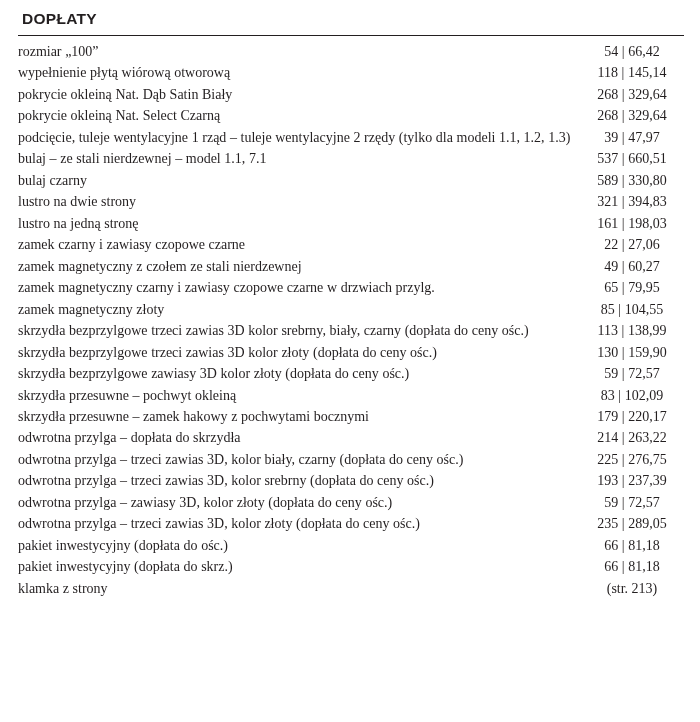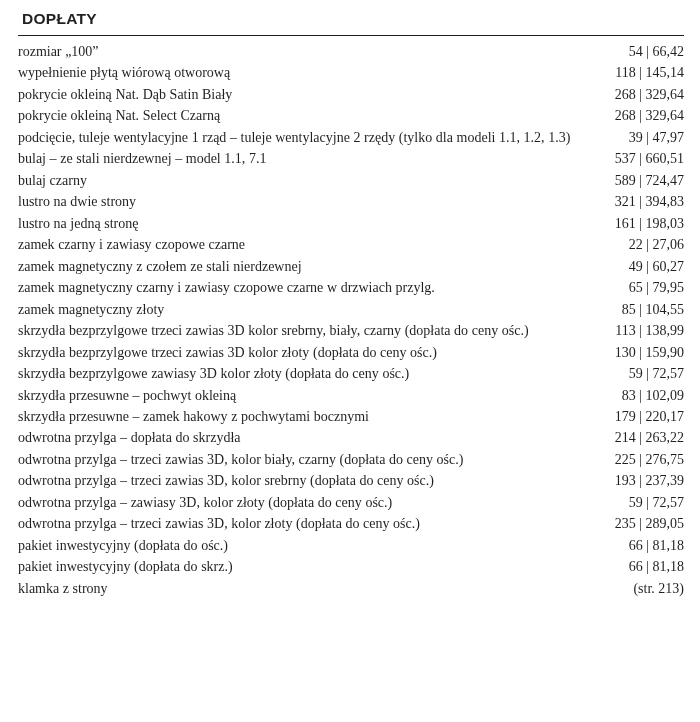--- a/index.html
+++ b/index.html
@@ -49,21 +49,21 @@
     line-height: 1.32;
   }
   td.label {
     padding-left: 4px;
     padding-right: 8px;
     text-align: left;
     word-spacing: 0.1px;
   }
   td.value {
     width: 104px;
-    text-align: right;
+    text-align: center;
     padding-right: 2px;
     white-space: nowrap;
   }
 </style>
 </head>
 <body>
 
 <div class="page">
 
   <div class="title-row">
@@ -92,21 +92,21 @@
       <tr>
         <td class="label">podcięcie, tuleje wentylacyjne 1 rząd – tuleje wentylacyjne 2 rzędy (tylko dla modeli 1.1, 1.2, 1.3)</td>
         <td class="value">39 | 47,97</td>
       </tr>
       <tr>
         <td class="label">bulaj – ze stali nierdzewnej – model 1.1, 7.1</td>
         <td class="value">537 | 660,51</td>
       </tr>
       <tr>
         <td class="label">bulaj czarny</td>
-        <td class="value">589 | 724,47</td>
+        <td class="value">589 | 330,80</td>
       </tr>
       <tr>
         <td class="label">lustro na dwie strony</td>
         <td class="value">321 | 394,83</td>
       </tr>
       <tr>
         <td class="label">lustro na jedną stronę</td>
         <td class="value">161 | 198,03</td>
       </tr>
       <tr>

